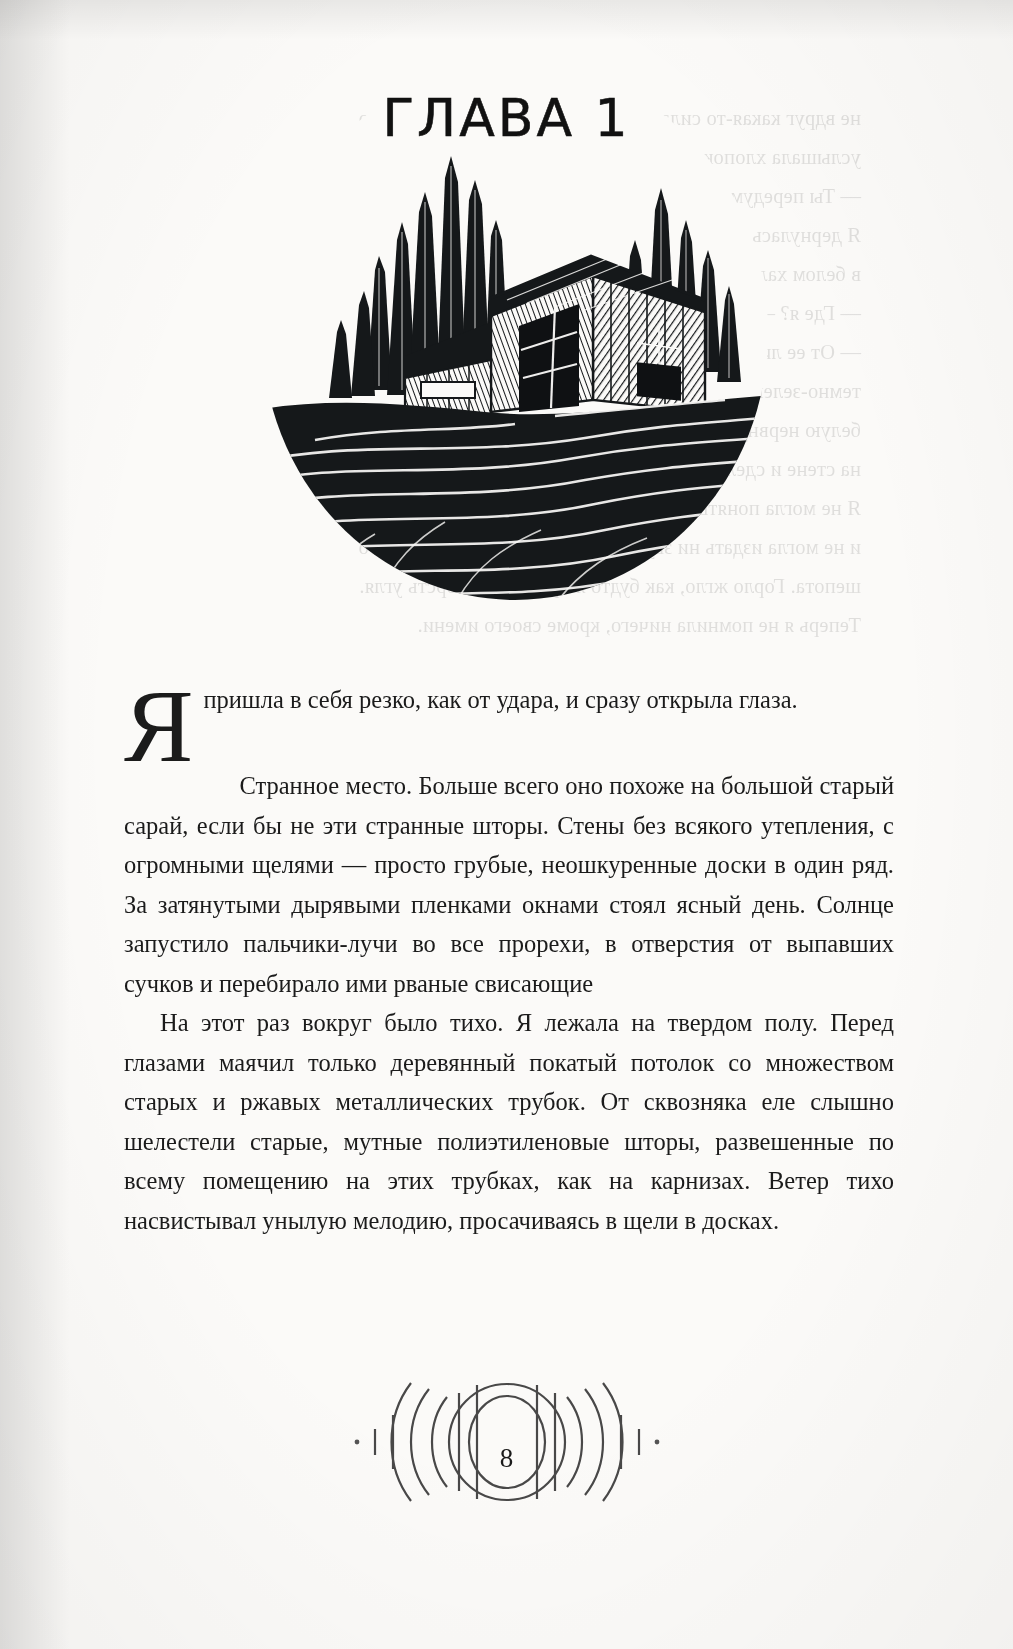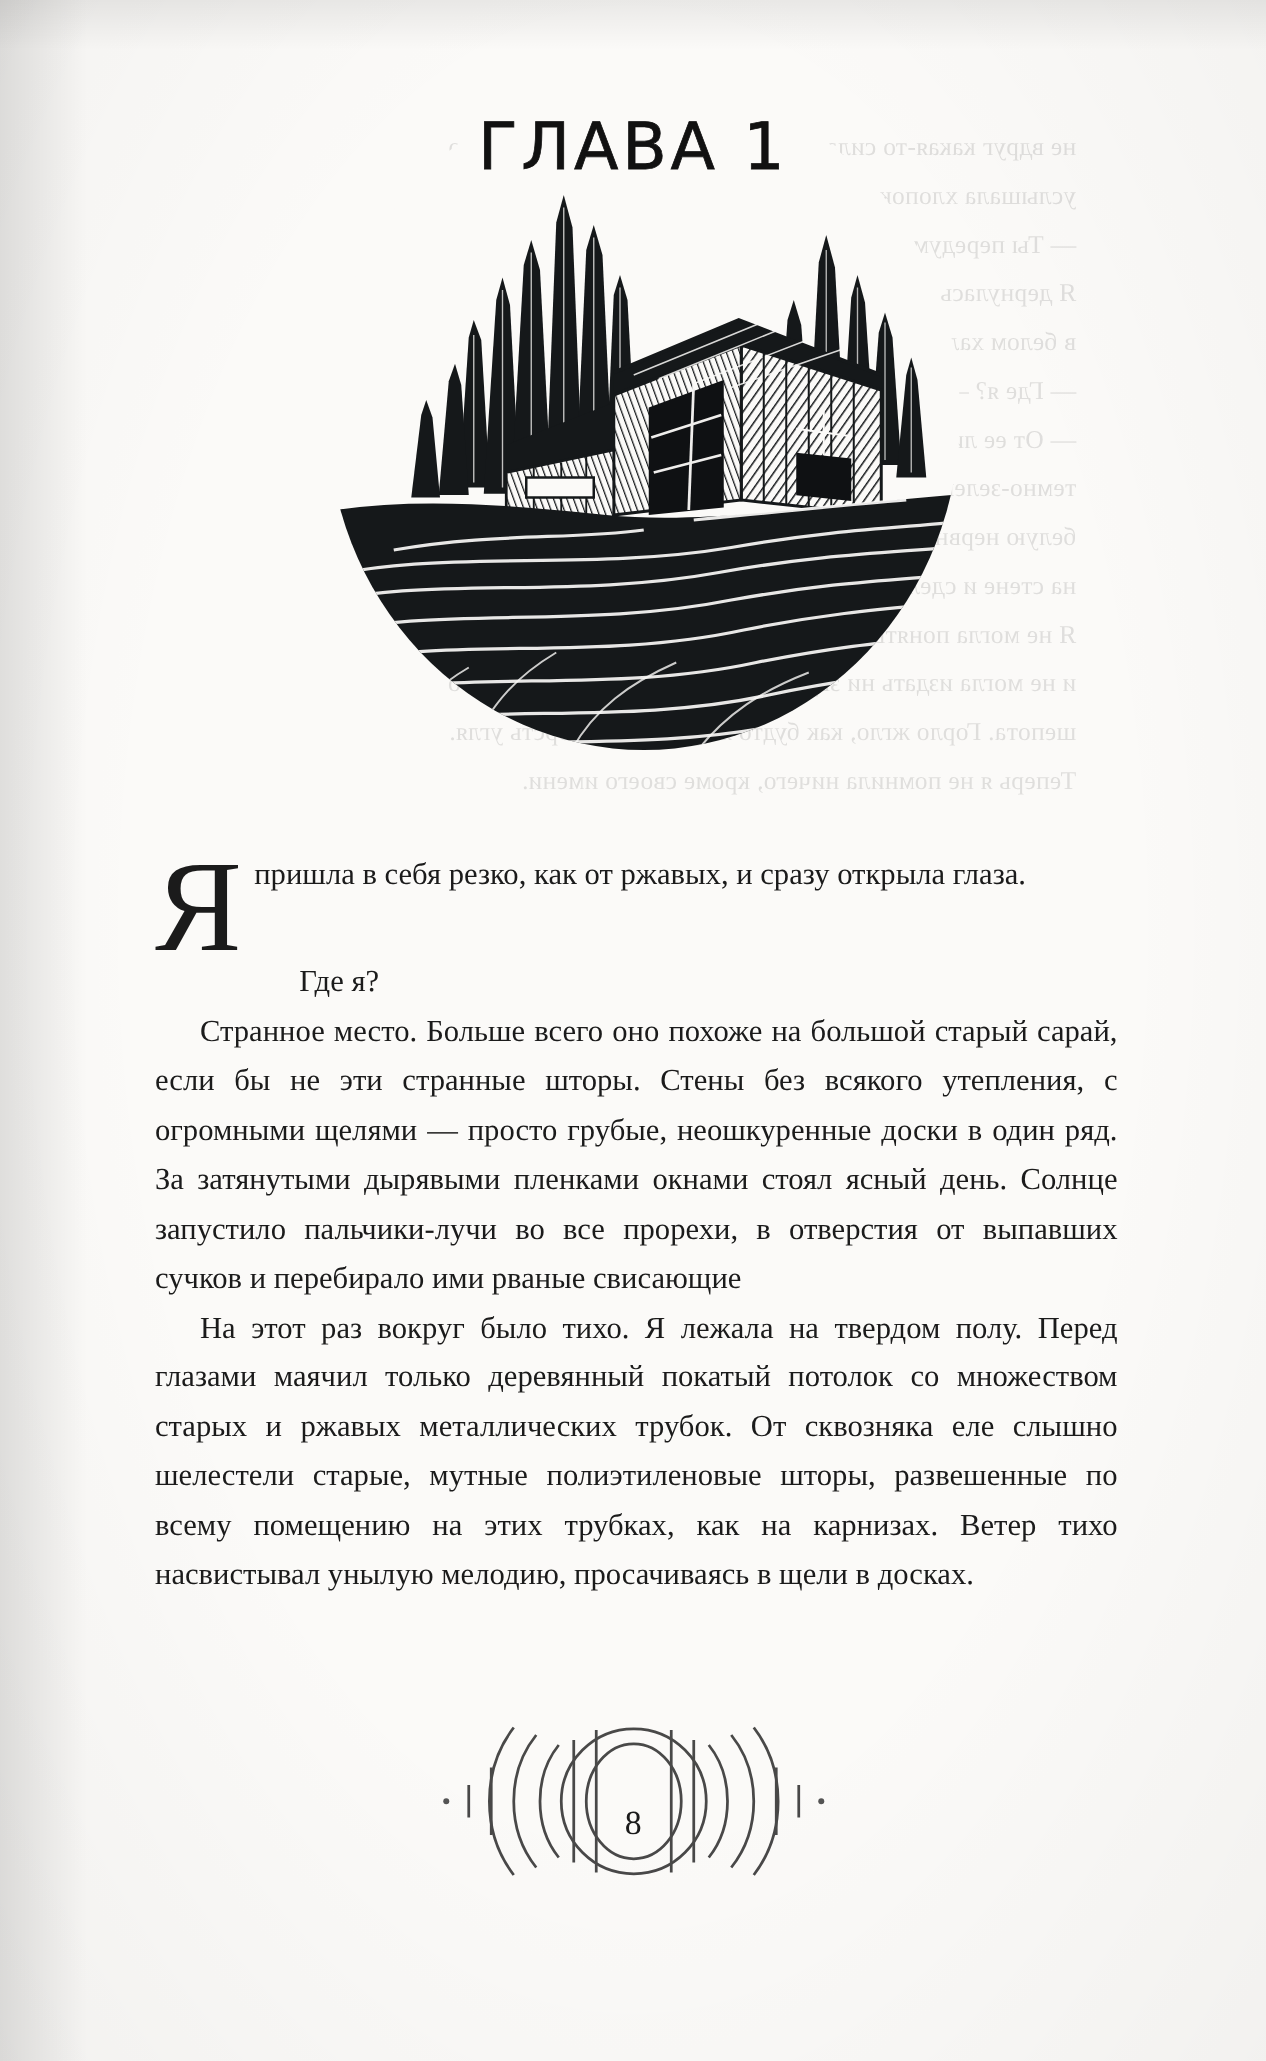--- a/index.html
+++ b/index.html
@@ -280,23 +280,22 @@
           <path d="M300 544 C 326 510, 356 492, 392 478"></path>
           <path d="M60 536 C 76 506, 96 488, 120 474"></path>
           <path d="M400 540 C 424 512, 450 496, 480 486"></path>
         </g>
       </g>
     </svg>
   </div>
 
   <div class="body-text">
     <p class="dropcap-para">
-      <span class="dropcap">Я</span><span>пришла в себя резко, как от ржавых, и сразу открыла глаза.</span>
+      <span class="dropcap">Я</span><span>пришла в себя резко, как от удара, и сразу открыла глаза.</span>
     </p>
-    <p class="indent">Где я?</p>
     <p class="indent">Странное место. Больше всего оно похоже на большой старый сарай, если бы не эти странные шторы. Стены без всякого утепления, с огромными щелями — просто грубые, неошкуренные доски в один ряд. За затянутыми дырявыми пленками окнами стоял ясный день. Солнце запустило пальчики-лучи во все прорехи, в отверстия от выпавших сучков и перебирало ими рваные свисающие</p>
     <p class="indent">На этот раз вокруг было тихо. Я лежала на твердом полу. Перед глазами маячил только деревянный покатый потолок со множеством старых и ржавых металлических трубок. От сквозняка еле слышно шелестели старые, мутные полиэтиленовые шторы, развешенные по всему помещению на этих трубках, как на карнизах. Ветер тихо насвистывал унылую мелодию, просачиваясь в щели в досках.</p>
   </div>
 
   <div class="footer-ornament">
     <svg width="360" height="150" viewBox="0 0 360 150" xmlns="http://www.w3.org/2000/svg" aria-hidden="true">
       <g stroke="#2a2a2a" fill="none" stroke-width="2.2" opacity="0.85">
         <ellipse cx="180" cy="75" rx="38" ry="46"></ellipse>
         <ellipse cx="180" cy="75" rx="58" ry="58"></ellipse>
         <path d="M120 30 C 100 55, 100 95, 120 120"></path>

